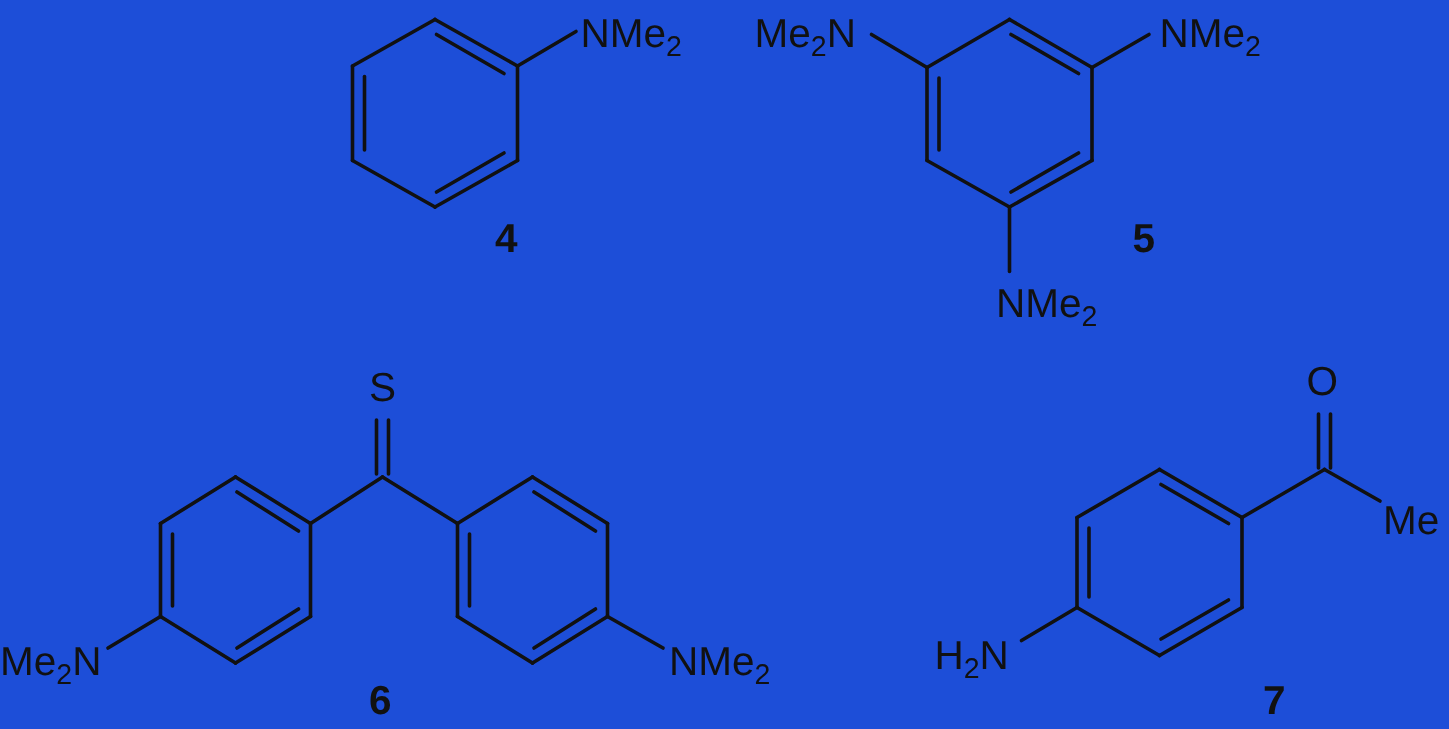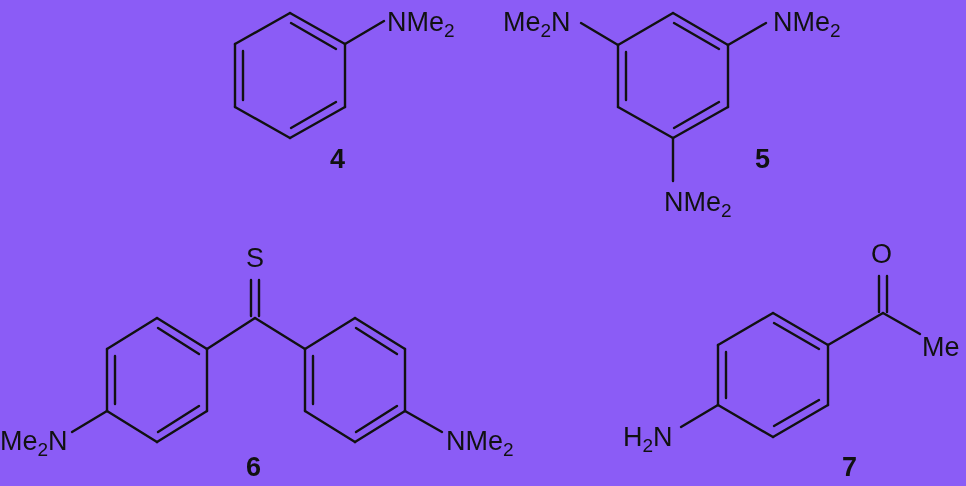--- a/index.html
+++ b/index.html
@@ -1,16 +1,16 @@
 <!DOCTYPE html>
 <html><head>
 <meta charset="utf-8">
 <style>
   html, body { margin: 0; padding: 0; background: #ffffff; }
-  #canvas { position: relative; width: 966px; height: 486px; overflow: hidden; background: #8b5cf6; }
+  #canvas { position: relative; width: 966px; height: 486px; overflow: hidden; background: #1d4ed8; }
   svg { position: absolute; left: 0; top: 0; }
   .bond { stroke: #111111; stroke-width: 2.4; stroke-linecap: round; fill: none; }
   .atom { font-family: "Liberation Sans", sans-serif; font-size: 27px; fill: #111111; }
   .sub { font-size: 19px; }
   .cmpd { font-family: "Liberation Sans", sans-serif; font-size: 27px; font-weight: bold; fill: #111111; }
 </style>
 </head>
 <body>
 
 <div id="canvas">

